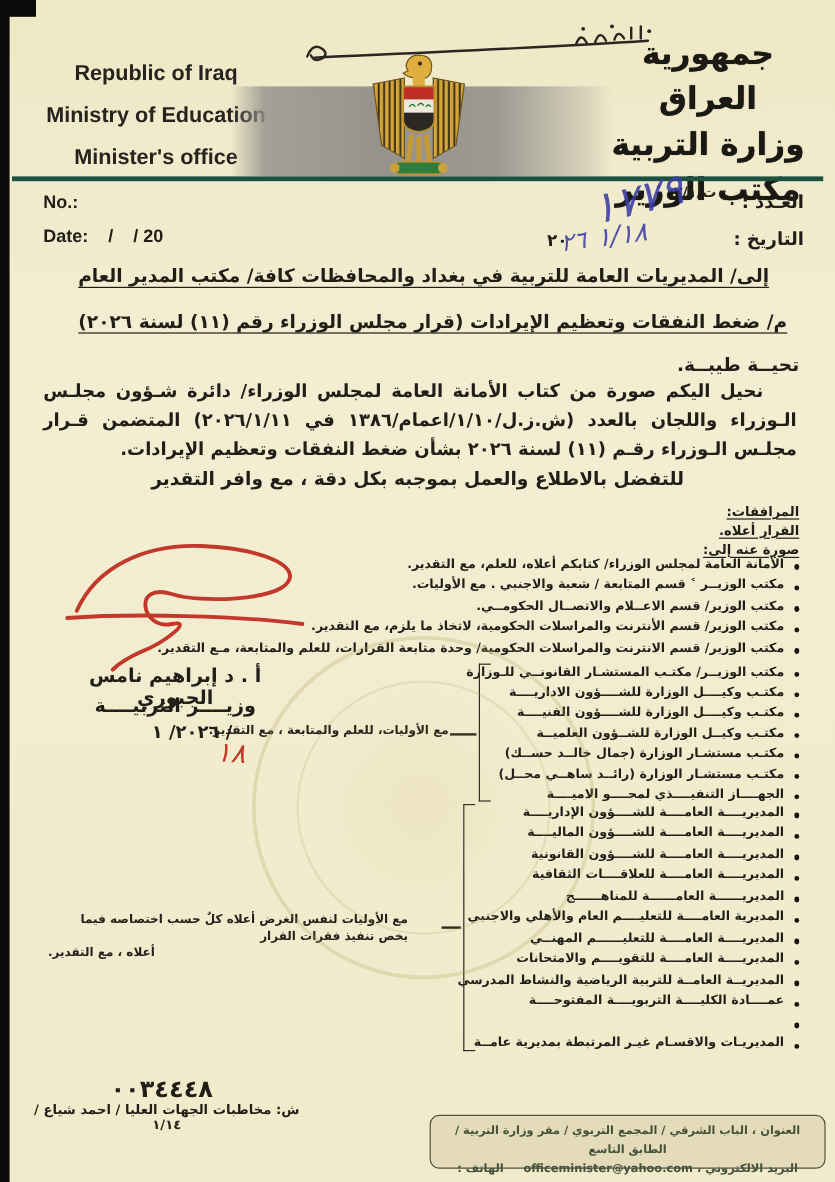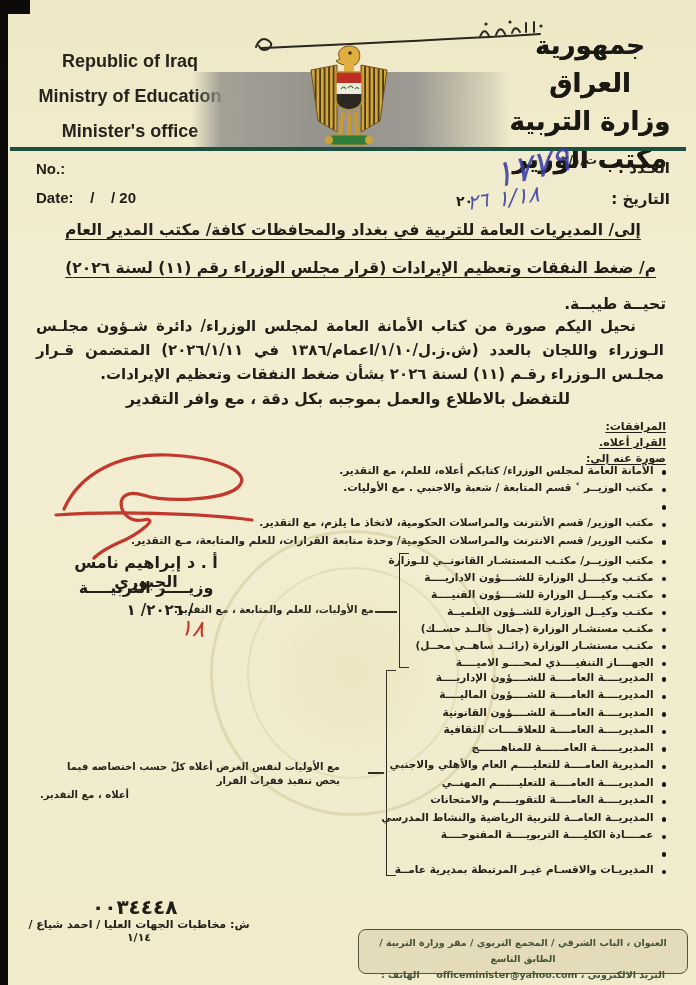--- a/index.html
+++ b/index.html
@@ -185,20 +185,21 @@
     <div class="cc-item">
         <span class="dot"></span>
         <span>الأمانة العامة لمجلس الوزراء/ كتابكم أعلاه، للعلم، مع التقدير.</span>
       </div>
     <div class="cc-item">
         <span class="dot"></span>
         <span>مكتب الوزيــر ˂ قسم المتابعة / شعبة والاجنبي . مع الأوليات.</span>
       </div>
     <div class="cc-item">
         <span class="dot"></span>
+        <span>مكتب الوزير/ قسم الاعــلام والاتصــال الحكومــي.</span>
       </div>
     <div class="cc-item">
         <span class="dot"></span>
         <span>مكتب الوزير/ قسم الأنترنت والمراسلات الحكومية، لاتخاذ ما يلزم، مع التقدير.</span>
       </div>
     <div class="cc-item">
         <span class="dot"></span>
         <span>مكتب الوزير/ قسم الانترنت والمراسلات الحكومية/ وحدة متابعة القرارات، للعلم والمتابعة، مـع التقدير.</span>
       </div>
   </div>

